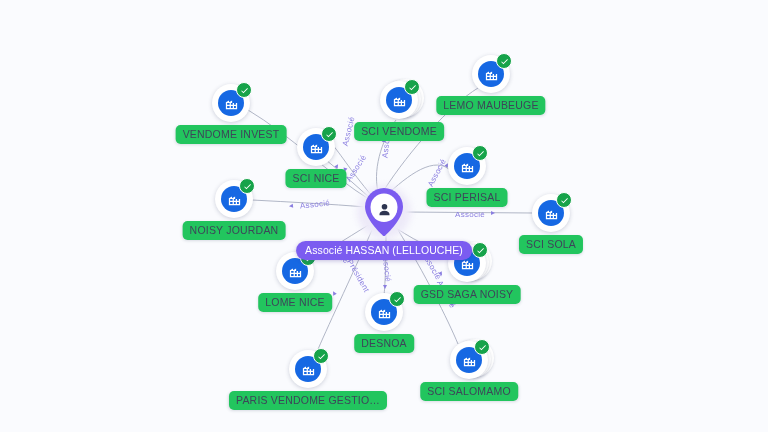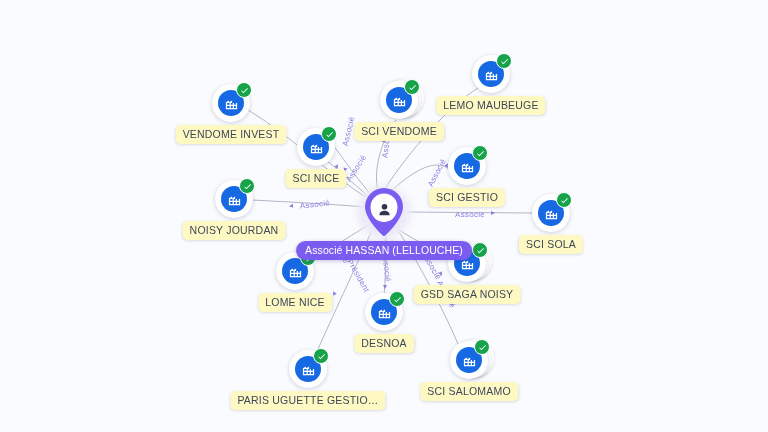--- a/index.html
+++ b/index.html
@@ -50,21 +50,21 @@
     border:1.5px solid #ffffff;
     display:flex;align-items:center;justify-content:center;
   }
   .badge svg{display:block;}
   .node .lbl{
     position:absolute;
     left:50%;
     transform:translateX(-50%);
     top:22px;
     white-space:nowrap;
-    background:#fef9c3;
+    background:#22c55e;
     color:#3d4659;
     font-size:10.5px;
     letter-spacing:.2px;
     padding:3px 7px 4px 7px;
     border-radius:5px;
     box-shadow:0 1px 3px rgba(45,55,90,.16);
   }
 
   
   #center-node{
@@ -256,21 +256,21 @@
         <svg width="15" height="15" viewBox="0 0 24 24">
             <path fill="#fff" d="M3 21V10l5-3v3l5-3v4h8v10H3zm2-2h4v-3H5v3zm0-5h4v-3H5v3zm6 5h3v-3h-3v3zm0-5h3v-3h-3v3zm5 5h3v-3h-3v3zm0-5h3v-3h-3v3z"></path>
           </svg>
       </div>
     </div>
     <div class="badge">
       <svg width="9" height="9" viewBox="0 0 24 24">
           <path fill="#fff" d="M9 16.2L4.8 12l-1.4 1.4L9 19 21 7l-1.4-1.4z"></path>
         </svg>
     </div>
-    <div class="lbl">SCI GESTIO</div>
+    <div class="lbl">SCI PERISAL</div>
   </div>
 
   <div class="node" style="left:234px;top:199px;">
     <div class="disc">
       <div class="inner">
         <svg width="15" height="15" viewBox="0 0 24 24">
             <path fill="#fff" d="M3 21V10l5-3v3l5-3v4h8v10H3zm2-2h4v-3H5v3zm0-5h4v-3H5v3zm6 5h3v-3h-3v3zm0-5h3v-3h-3v3zm5 5h3v-3h-3v3zm0-5h3v-3h-3v3z"></path>
           </svg>
       </div>
     </div>
@@ -372,21 +372,21 @@
         <svg width="15" height="15" viewBox="0 0 24 24">
             <path fill="#fff" d="M3 21V10l5-3v3l5-3v4h8v10H3zm2-2h4v-3H5v3zm0-5h4v-3H5v3zm6 5h3v-3h-3v3zm0-5h3v-3h-3v3zm5 5h3v-3h-3v3zm0-5h3v-3h-3v3z"></path>
           </svg>
       </div>
     </div>
     <div class="badge">
       <svg width="9" height="9" viewBox="0 0 24 24">
           <path fill="#fff" d="M9 16.2L4.8 12l-1.4 1.4L9 19 21 7l-1.4-1.4z"></path>
         </svg>
     </div>
-    <div class="lbl">PARIS UGUETTE GESTIO…</div>
+    <div class="lbl">PARIS VENDOME GESTIO…</div>
   </div>
 
   <div id="center-node" style="left:384px;top:212px;">
     <div class="pin-halo"></div>
     <div class="pin">
       <svg width="42" height="50" viewBox="0 0 42 50">
         <path d="M21 1C10.5 1 2 9.4 2 19.8c0 12.1 15.3 26.4 17.7 28.6a2 2 0 0 0 2.6 0C24.7 46.2 40 31.9 40 19.8 40 9.4 31.5 1 21 1z" fill="#7b5cf0"></path>
         <circle cx="21" cy="20" r="13.5" fill="#ffffff"></circle>
       </svg>
     </div>

